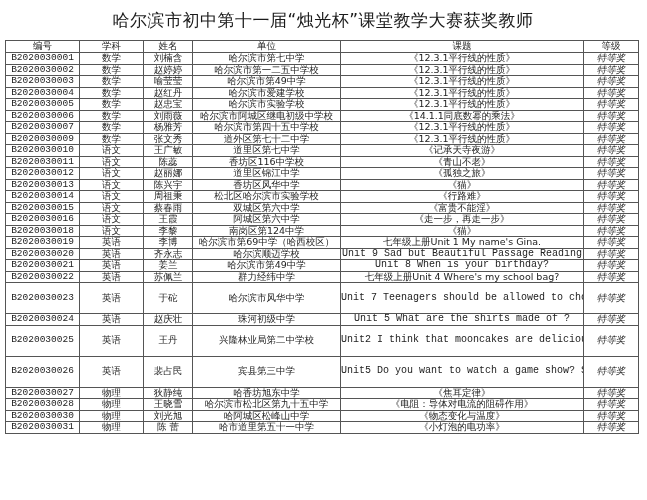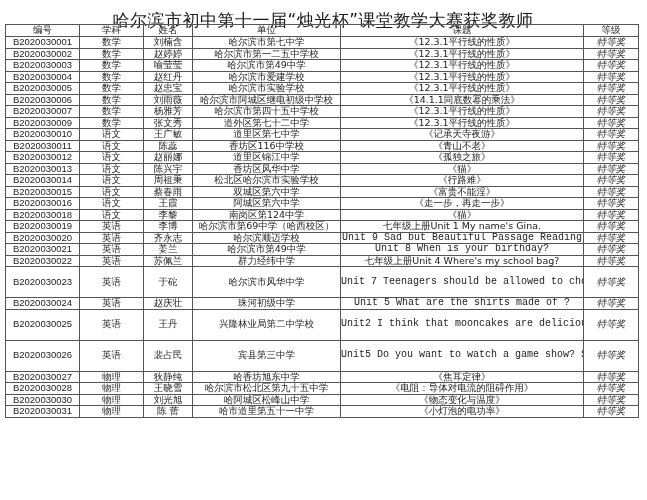--- a/index.html
+++ b/index.html
@@ -1,27 +1,27 @@
 <!DOCTYPE html>
 <html><head>
 <meta charset="utf-8">
 <style>
   html, body { margin: 0; padding: 0; background: #ffffff; }
   body { width: 647px; height: 500px; overflow: hidden; position: relative;
          font-family: "DejaVu Sans", sans-serif; color: #222; }
   .title { position: absolute; top: 9px; left: 0; width: 646px; text-align: center;
            font-size: 17px; letter-spacing: 0.5px; color: #1a1a1a; }
-  table.awards { position: absolute; top: 24px; left: 5px; border-collapse: collapse;
+  table.awards { position: absolute; top: 40px; left: 5px; border-collapse: collapse;
                  table-layout: fixed; width: 633px; }
   table.awards th, table.awards td { border: 1px solid #555; padding: 0; text-align: center;
                  vertical-align: middle; font-size: 9.5px; line-height: 10.5px; overflow: hidden;
                  white-space: nowrap; }
   table.awards th { font-weight: normal; height: 11px; }
   table.awards td { height: 10.5px; }
-  td.id { font-family: Liberation Sans, sans-serif; font-size: 8.5px; }
+  td.id { font-family: Liberation Mono, monospace; font-size: 8.5px; }
   td.topic.mono { font-family: "Liberation Mono", monospace; font-size: 10px; }
   td.tall { height: 30px; white-space: normal; }
   tr.tall td { height: 30px; }
   .award-cell { color: #222; font-style: italic; }
 </style>
 </head>
 <body>
 
 <div class="title">哈尔滨市初中第十一届“烛光杯”课堂教学大赛获奖教师</div>
 

